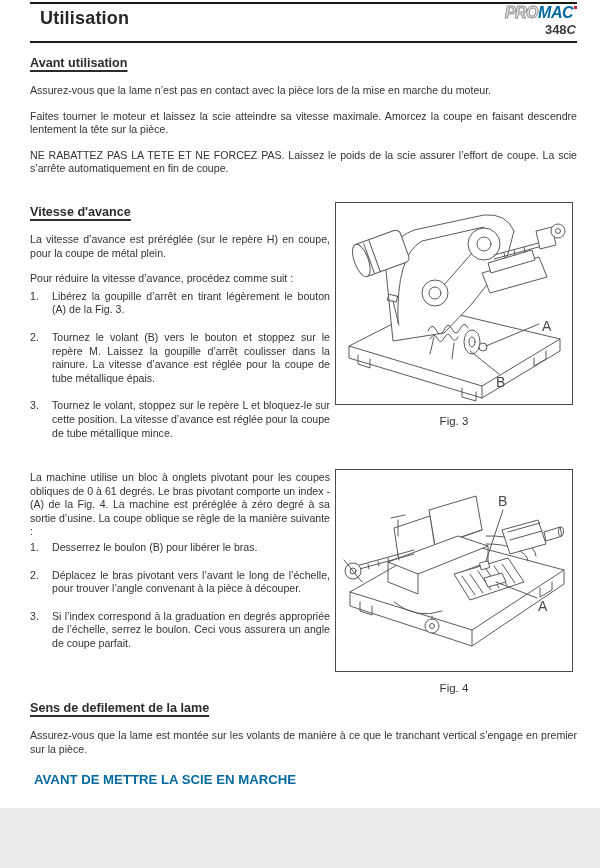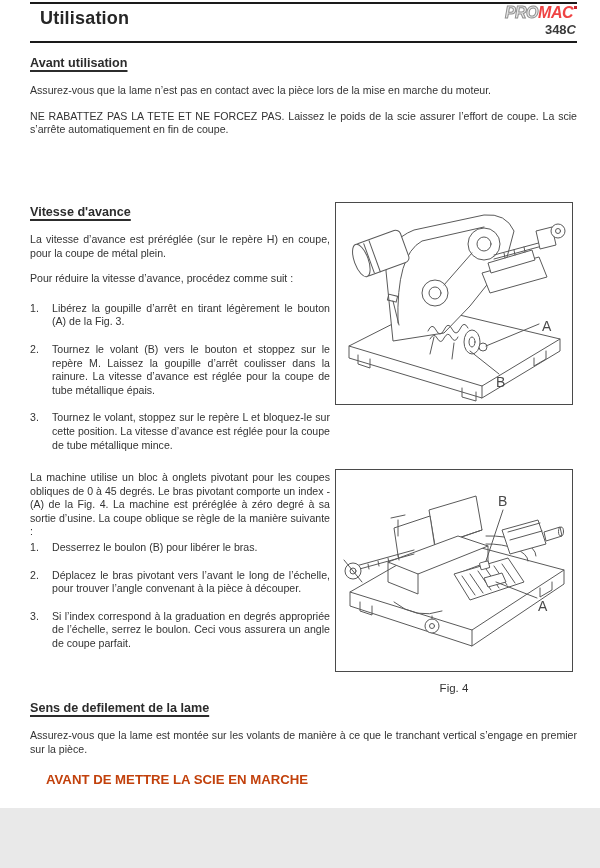--- a/index.html
+++ b/index.html
@@ -12,40 +12,40 @@
   .rule { position:absolute; left:30px; width:547px; background:#1a1a1a; }
   .rule-top { top:2px; height:2.2px; }
   .rule-header { top:41px; height:1.6px; }
   .page-title {
     position:absolute; left:40px; top:8px; margin:0;
     font-size:18px; font-weight:bold; color:#262626; letter-spacing:.2px;
   }
   .logo { position:absolute; right:23px; top:5px; text-align:right; line-height:1; }
   .logo-main { font-size:16px; font-weight:bold; font-style:italic; letter-spacing:-.5px; white-space:nowrap; }
   .logo-pro { color:#e9e9e9; -webkit-text-stroke:1px #8f8f8f; }
-  .logo-mac { color:#ef4444;font-style:italic; }
+  .logo-mac { color:#0369a1;font-style:italic; }
   .tm-square { display:inline-block; width:3px; height:3px; background:#c8232c; vertical-align:top; margin-left:1px; margin-top:1px; }
   .logo-model { font-size:13px; font-weight:bold; color:#3a3a3a; margin-top:2px; padding-right:1px; }
   .logo-model .model-letter { font-style:italic; }
 
   
   .sec { position:absolute; left:30px; }
   .sec-full { width:547px; }
   .sec-narrow { width:300px; }
   .sec-avant { top:56px; }
   .sec-vitesse { top:205px; }
   .sec-coupe { top:471px; }
   .sec-bottom { top:701px; }
 
   h2.sec-heading {
     margin:0 0 14px 0; font-size:12.6px; font-weight:bold; color:#2c2c2c;
     text-decoration:underline; text-decoration-thickness:1.5px; text-underline-offset:3px;
   }
   h2.caps-heading {
-    margin:16px 0 12px 16px; font-size:13.2px; font-weight:bold; color:#c2410c; text-decoration:none;
+    margin:16px 0 12px 4px; font-size:13.2px; font-weight:bold; color:#0369a1; text-decoration:none;
   }
   p.body { margin:0 0 12px 0; font-size:10.6px; line-height:13.6px; text-align:justify; color:#333; }
   .list-item { display:flex; margin:0 0 14px 0; }
   .list-num { flex:none; width:22px; font-size:10.6px; line-height:13.6px; color:#333; }
   .list-text { flex:1; font-size:10.6px; line-height:13.6px; text-align:justify; color:#333; }
 
   
   .figure { position:absolute; left:335px; width:238px; }
   .figure-3 { top:202px; }
   .figure-4 { top:469px; }
@@ -73,43 +73,44 @@
   <div class="logo">
     <div class="logo-main"><span class="logo-pro">PRO</span><span class="logo-mac">MAC</span><span class="tm-square"></span></div>
     <div class="logo-model"><span>348</span><span class="model-letter">C</span></div>
   </div>
 
   <div class="rule rule-header"></div>
 
   <section class="sec sec-full sec-avant">
     <h2 class="sec-heading">Avant utilisation</h2>
     <p class="body">Assurez-vous que la lame n’est pas en contact avec la pièce lors de la mise en marche du moteur.</p>
+    <p class="body">Faites tourner le moteur et laissez la scie atteindre sa vitesse maximale. Amorcez la coupe en faisant descendre lentement la tête sur la pièce.</p>
     <p class="body">NE RABATTEZ PAS LA TETE ET NE FORCEZ PAS. Laissez le poids de la scie assurer l’effort de coupe. La scie s’arrête automatiquement en fin de coupe.</p>
   </section>
 
   <section class="sec sec-narrow sec-vitesse">
     <h2 class="sec-heading">Vitesse d'avance</h2>
     <p class="body">La vitesse d’avance est préréglée (sur le repère H) en coupe, pour la coupe de métal plein.</p>
-    <p class="body" style="margin-bottom:16px">Pour réduire la vitesse d’avance, procédez comme suit :</p>
+    <p class="body" style="margin-bottom:4px">Pour réduire la vitesse d’avance, procédez comme suit :</p>
     <div class="list-item">
       <span class="list-num">1.</span>
       <span class="list-text">Libérez la goupille d’arrêt en tirant légèrement le bouton (A) de la Fig. 3.</span>
     </div>
     <div class="list-item">
       <span class="list-num">2.</span>
       <span class="list-text">Tournez le volant (B) vers le bouton et stoppez sur le repère M. Laissez la goupille d’arrêt coulisser dans la rainure. La vitesse d’avance est réglée pour la coupe de tube métallique épais.</span>
     </div>
     <div class="list-item">
       <span class="list-num">3.</span>
       <span class="list-text">Tournez le volant, stoppez sur le repère L et bloquez-le sur cette position. La vitesse d’avance est réglée pour la coupe de tube métallique mince.</span>
     </div>
   </section>
 
   <section class="sec sec-narrow sec-coupe">
-    <p class="body" style="margin-bottom:2px">La machine utilise un bloc à onglets pivotant pour les coupes obliques de 0 à 45 degrés. Le bras pivotant comporte un index - (A) de la Fig. 4. La machine est préréglée à zéro degré à sa sortie d’usine. La coupe oblique se règle de la manière suivante :</p>
+    <p class="body" style="margin-bottom:2px">La machine utilise un bloc à onglets pivotant pour les coupes obliques de 0 à 61 degrés. Le bras pivotant comporte un index - (A) de la Fig. 4. La machine est préréglée à zéro degré à sa sortie d’usine. La coupe oblique se règle de la manière suivante :</p>
     <div class="list-item">
       <span class="list-num">1.</span>
       <span class="list-text">Desserrez le boulon (B) pour libérer le bras.</span>
     </div>
     <div class="list-item">
       <span class="list-num">2.</span>
       <span class="list-text">Déplacez le bras pivotant vers l’avant le long de l’échelle, pour trouver l’angle convenant à la pièce à découper.</span>
     </div>
     <div class="list-item">
       <span class="list-num">3.</span>
@@ -164,20 +165,21 @@
         <circle class="face" cx="147" cy="144" r="4"></circle>
         <line class="ln" x1="98" y1="134" x2="94" y2="151"></line>
         <line class="ln" x1="118" y1="140" x2="116" y2="156"></line>
 
         <line class="ln" x1="203" y1="121" x2="150" y2="143"></line>
         <text class="lbl" x="206" y="128">A</text>
         <line class="ln" x1="163" y1="171" x2="134" y2="148"></line>
         <text class="lbl" x="160" y="184">B</text>
       </svg>
     </div>
+    <figcaption class="fig-caption">Fig. 3</figcaption>
   </figure>
 
   <figure class="figure figure-4" style="margin:0">
     <div class="fig-box">
       <svg viewBox="0 0 234 199" width="234" height="199">
 
         <polygon class="face" points="14,122 108,68 228,100 136,160"></polygon>
         <polyline class="ln" points="14,122 14,136 136,176 136,160"></polyline>
         <polyline class="ln" points="136,176 228,114 228,100"></polyline>
         <polyline class="ln" points="24,132 24,141 36,145 36,136"></polyline>

